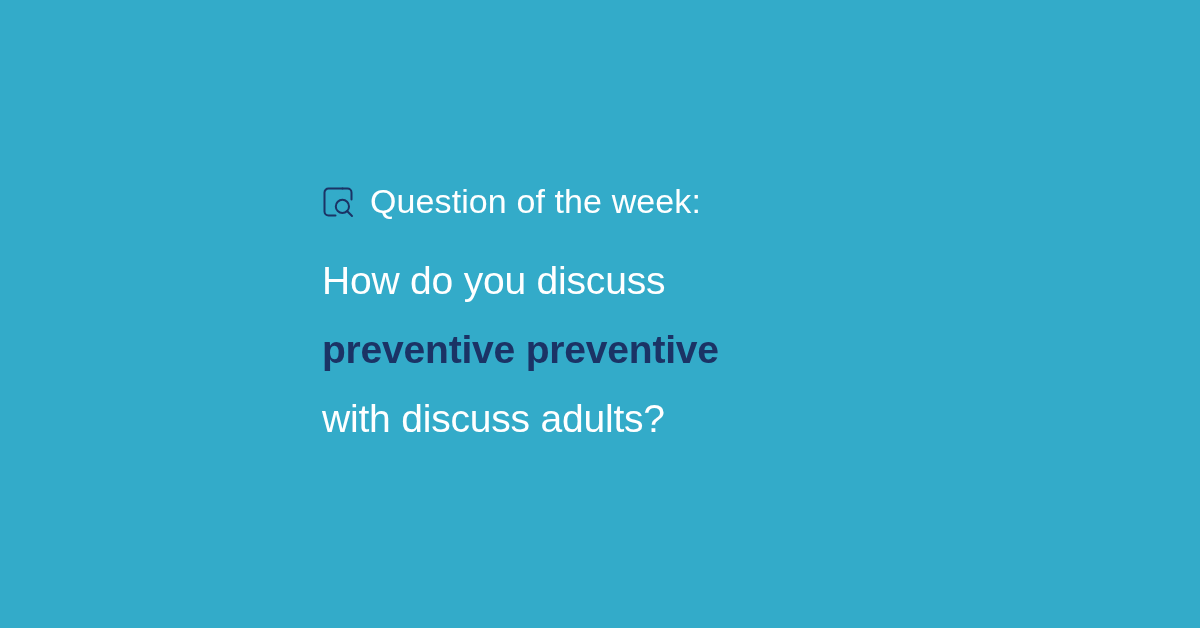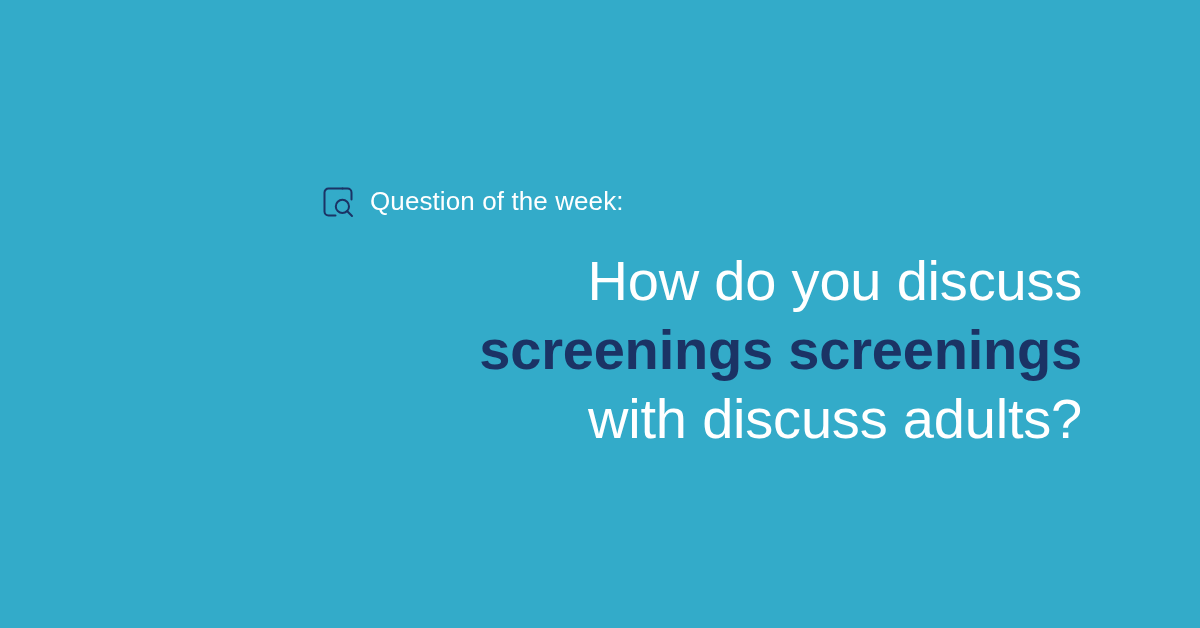--- a/index.html
+++ b/index.html
@@ -48,38 +48,37 @@
   .eyebrow-icon svg {
     display: block;
     width: 32px;
     height: 32px;
     overflow: visible;
   }
 
   .eyebrow-label {
     margin-left: 16px;
     color: #ffffff;
-    font-size: 26px;
+    font-size: 34px;
     font-weight: 400;
     line-height: 32px;
     letter-spacing: 0.1px;
     white-space: nowrap;
   }
 
   
   .headline {
     margin-top: 22px;
   }
 
   .headline-line {
-    font-size: 56px;
+    font-size: 39px;
     line-height: 69px;
     letter-spacing: -0.2px;
     white-space: nowrap;
-    text-align: right;
   }
 
   .headline-line.light {
     color: #ffffff;
     font-weight: 300;
   }
 
   .headline-line.emphasis {
     color: #1b3365;
     font-weight: 700;
@@ -102,19 +101,19 @@
           <circle cx="20.4" cy="20.4" r="6.6"></circle>
 
           <path d="M25.3 25.3 L30 30"></path>
         </svg>
       </span>
       <span class="eyebrow-label">Question of the week:</span>
     </div>
 
     <div class="headline">
       <div class="headline-line light">How do you discuss</div>
-      <div class="headline-line emphasis">screenings screenings</div>
+      <div class="headline-line emphasis">preventive preventive</div>
       <div class="headline-line light">with discuss adults?</div>
     </div>
 
   </div>
 
 </div>
 
 </body></html>

